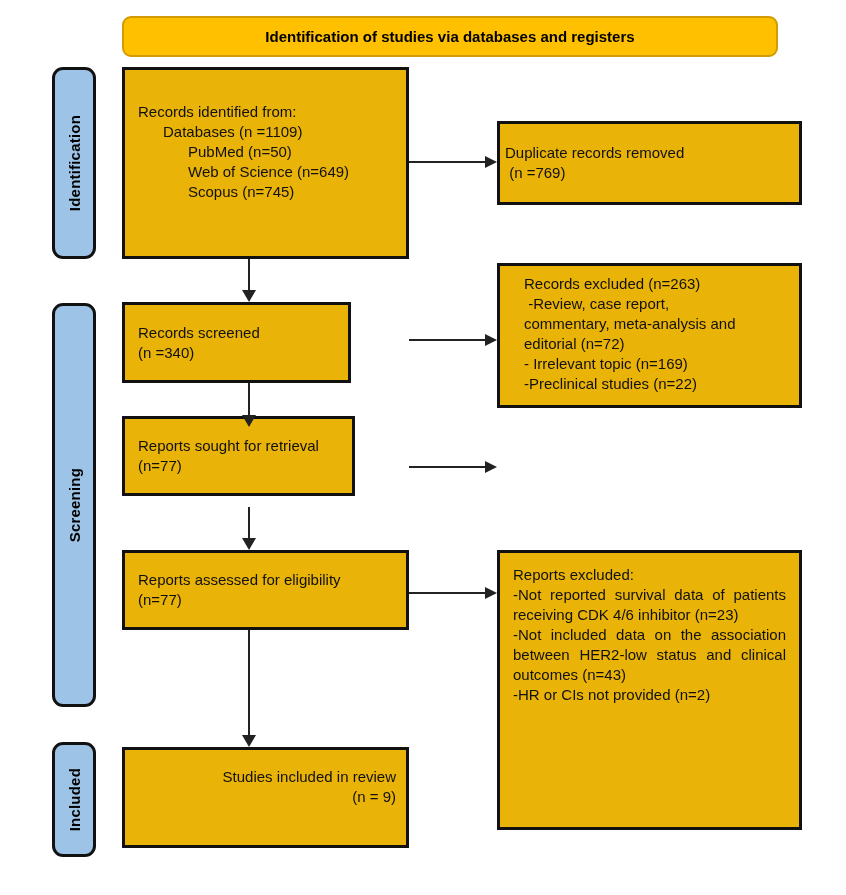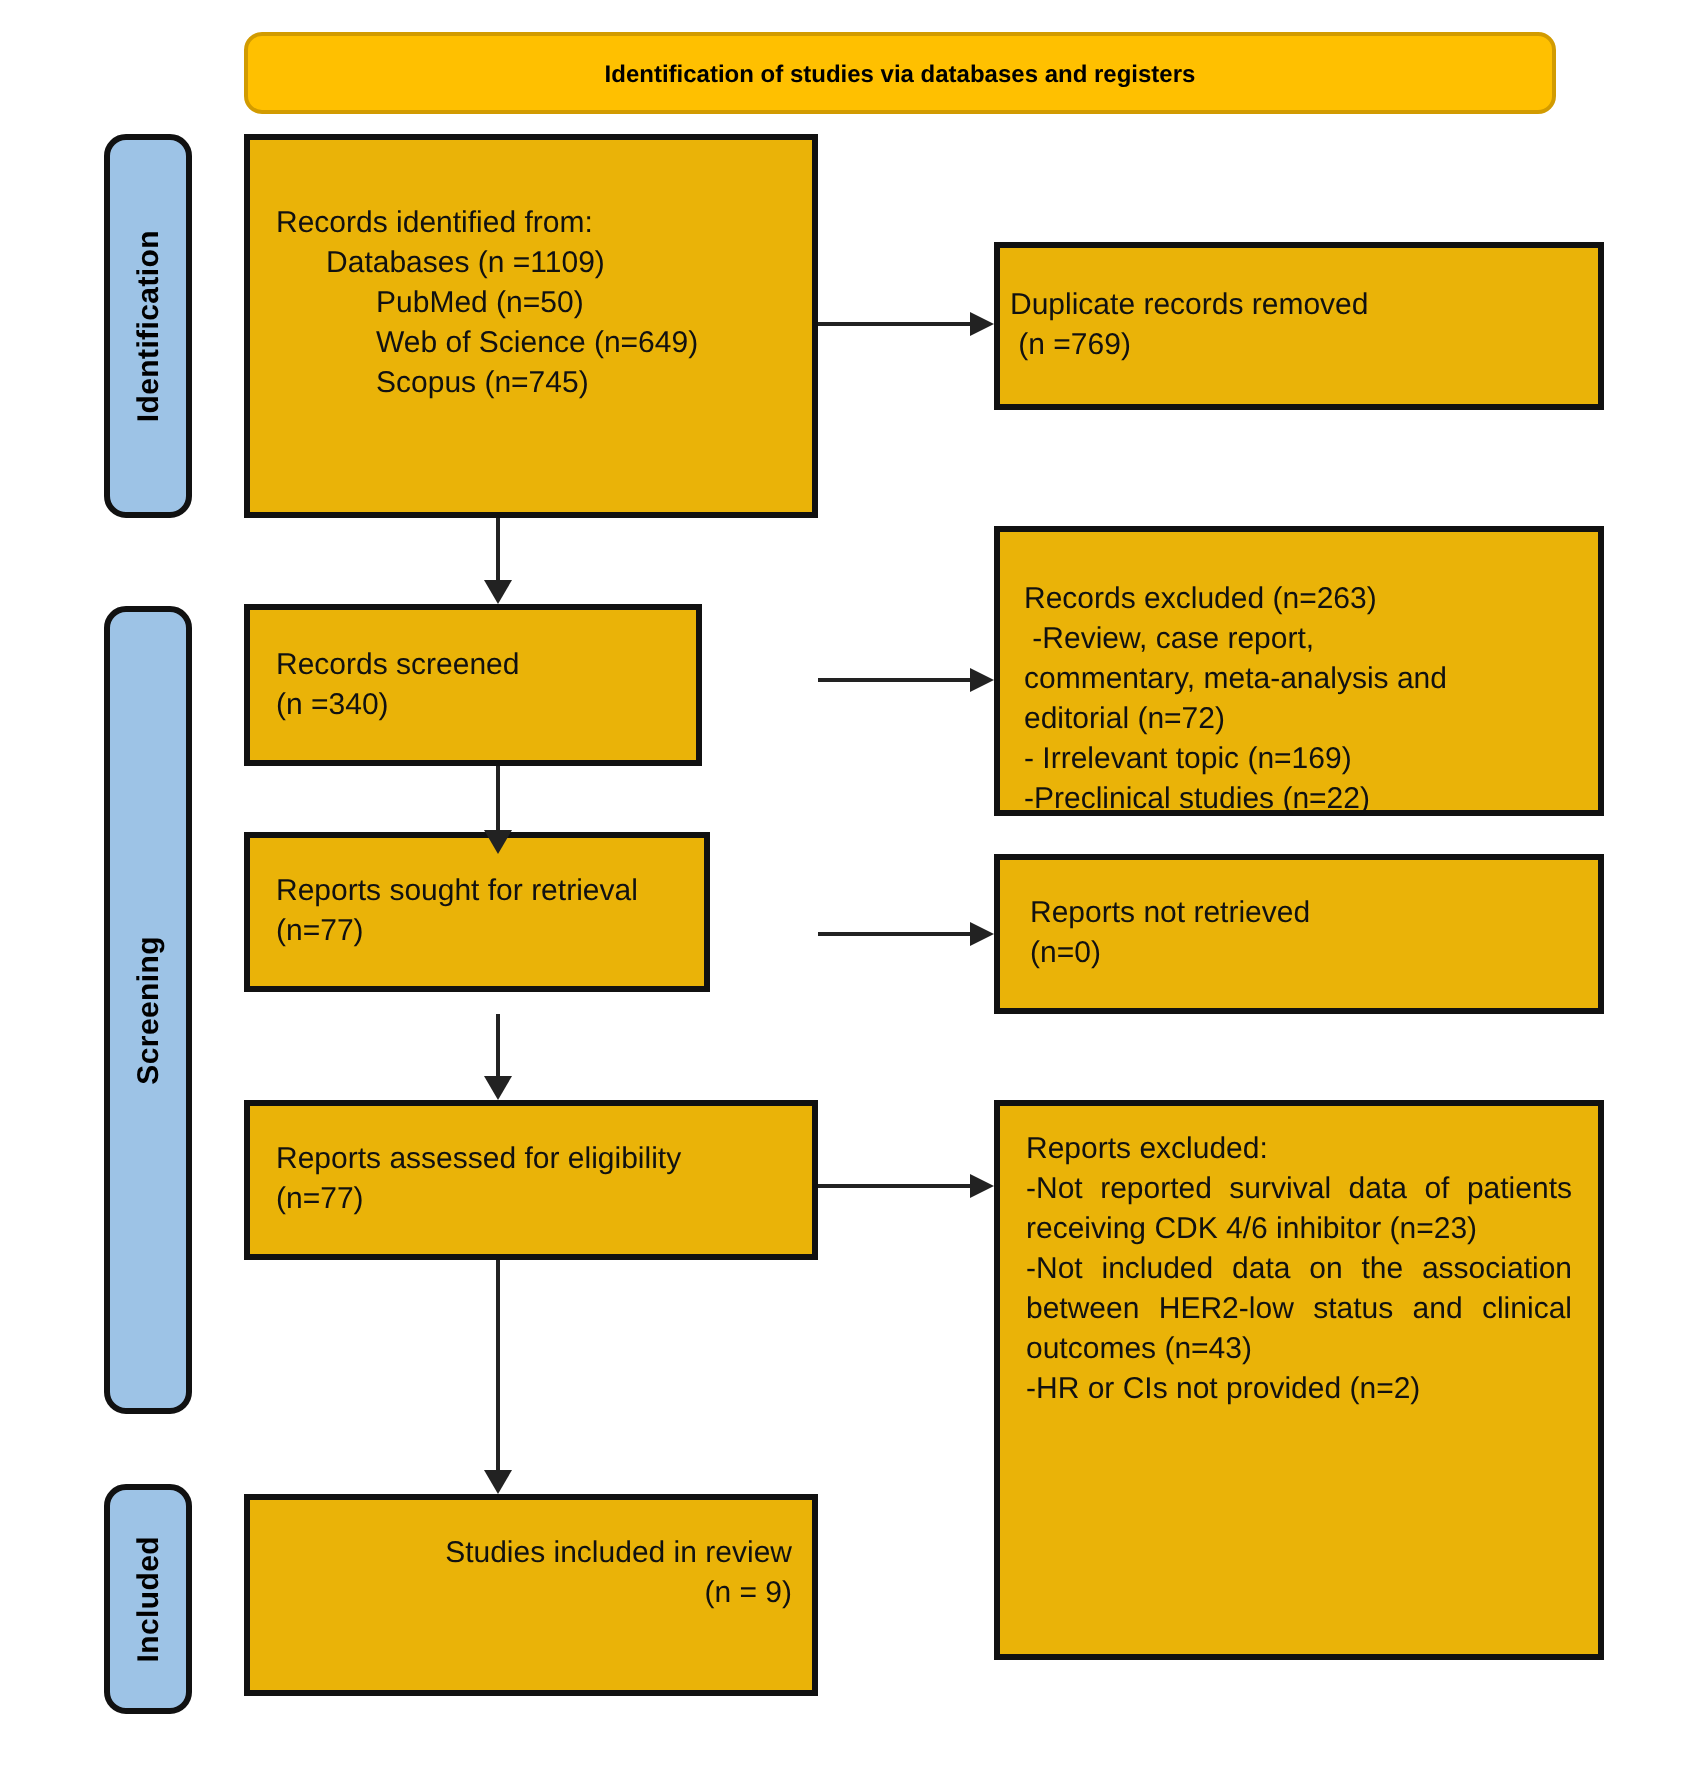--- a/index.html
+++ b/index.html
@@ -14,21 +14,21 @@
     overflow: hidden;
   }
 
   .banner {
     position: absolute;
     left: 122px; top: 16px; width: 656px; height: 41px;
     background: var(--banner-fill, #FFC000);
     border: 2px solid var(--banner-border, #D29B00);
     border-radius: 9px;
     display: flex; align-items: center; justify-content: center;
-    font-weight: bold; font-size: 12px;
+    font-weight: bold; font-size: 15px;
     color: #000;
   }
 
   .stage {
     position: absolute;
     left: 52px; width: 44px;
     background: var(--stage-fill, #9DC3E6);
     border: 3px solid var(--stage-border, #111111);
     border-radius: 11px;
     display: flex; align-items: center; justify-content: center;
@@ -119,32 +119,28 @@
     <div class="box-text" style="padding-top:17px;">Studies included in review
 (n = 9)</div>
   </div>
 
   <div class="box v-center" style="left:497px; top:121px; width:305px; height:84px;">
     <div class="box-text" style="padding-left:5px;">Duplicate records removed
  (n =769)</div>
   </div>
 
   <div class="box" style="left:497px; top:263px; width:305px; height:145px;">
-    <div class="box-text" style="padding-top:8px; padding-left:12px;margin-top:16px;">Records excluded (n=263)
+    <div class="box-text" style="padding-top:8px; padding-left:24px;">Records excluded (n=263)
  -Review, case report,
 commentary, meta-analysis and
 editorial (n=72)
 - Irrelevant topic (n=169)
 -Preclinical studies (n=22)</div>
   </div>
 
-  <div class="box v-center" style="left:497px; top:427px; width:305px; height:80px;">
-    <div class="box-text" style="padding-left:15px;">Reports not retrieved
-(n=0)</div>
-  </div>
 
   <div class="box" style="left:497px; top:550px; width:305px; height:280px;">
     <div class="box-text justify" style="padding-top:12px; padding-left:13px; padding-right:13px;">Reports excluded:
 -Not reported survival data of patients receiving CDK 4/6 inhibitor (n=23)
 -Not included data on the association between HER2-low status and clinical outcomes (n=43)
 -HR or CIs not provided (n=2)</div>
   </div>
 
   <div class="arrow arrow-h" style="left:409px; top:155px; width:88px;">
     <div class="shaft-h"></div>

